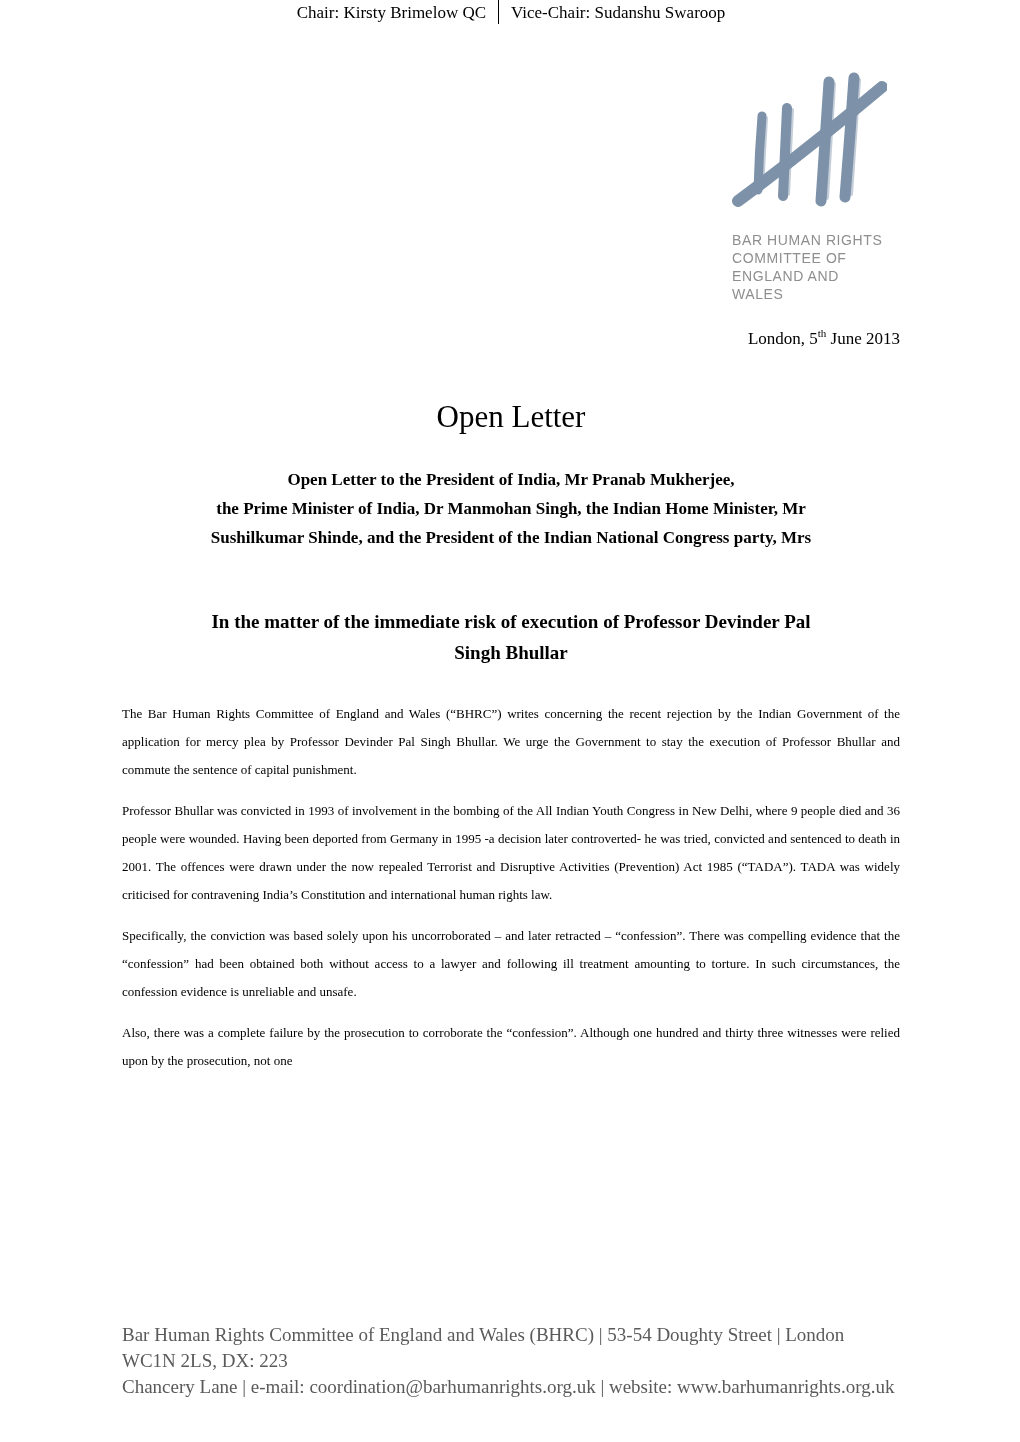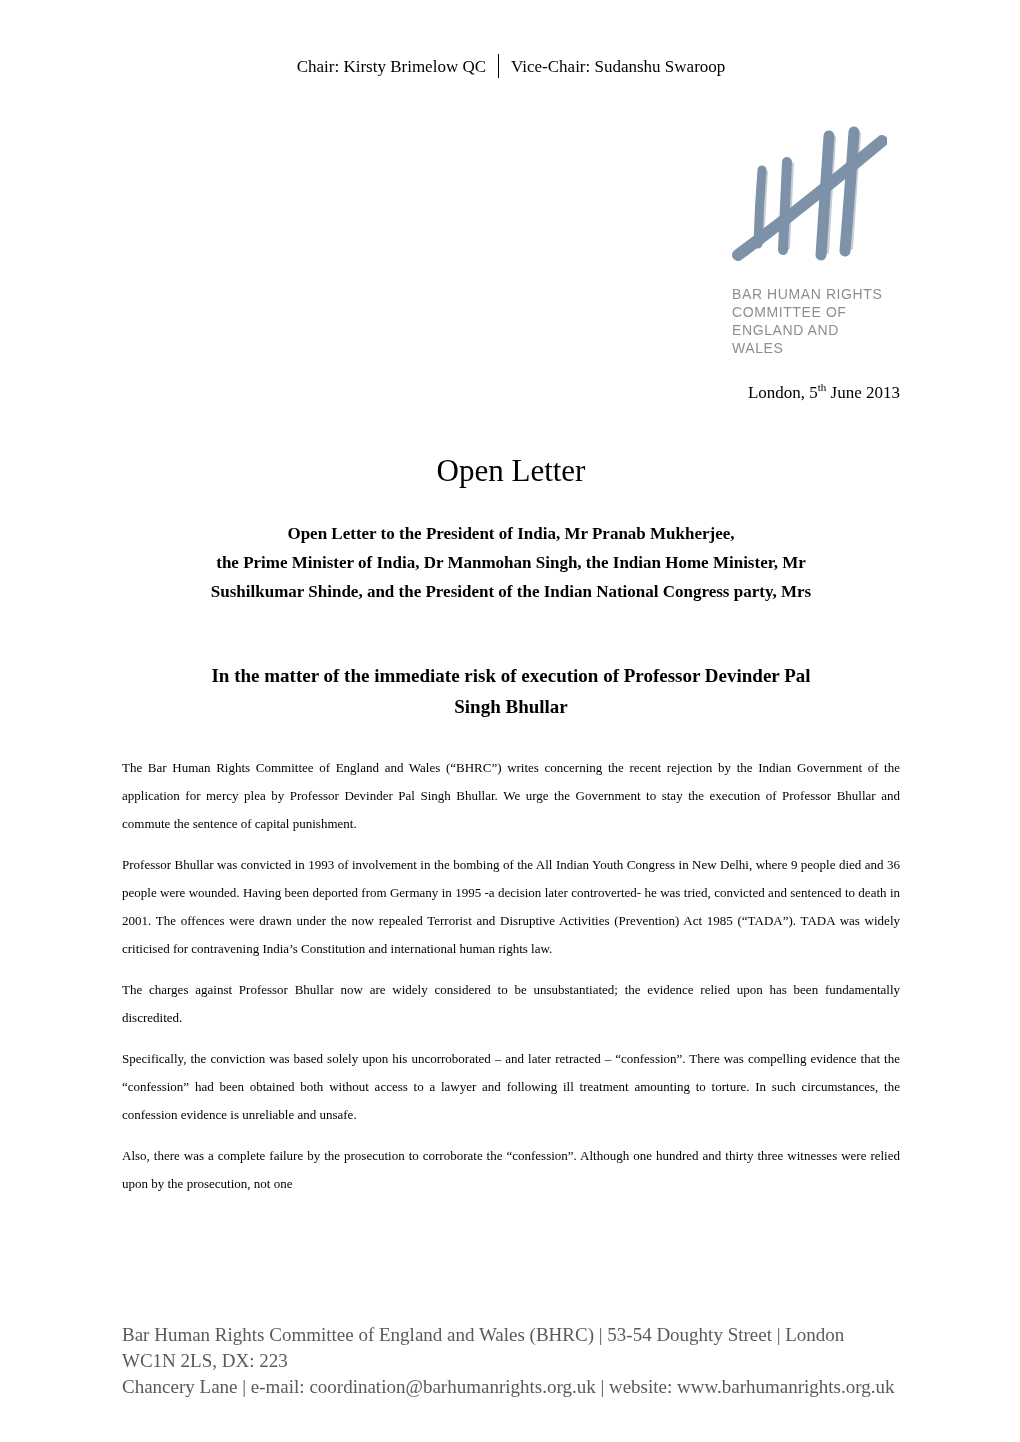--- a/index.html
+++ b/index.html
@@ -10,21 +10,20 @@
     height: 1442px;
     margin: 0 auto;
     background: #ffffff;
     font-family: "Liberation Serif", serif;
     color: #000000;
     overflow: hidden;
   }
   .content { padding: 0 120px 0 122px; }
 
   .letterhead {
-    padding-top: 54px;
     text-align: center;
     font-size: 17px;
   }
   .vbar {
     display: inline-block;
     width: 1px;
     height: 24px;
     background: #000;
     margin: 0 12px;
     vertical-align: -6px;
@@ -146,21 +145,20 @@
     </div>
 
     <div class="subject">
       <div>In the matter of the immediate risk of execution of Professor Devinder Pal</div>
       <div>Singh Bhullar</div>
     </div>
 
     <div class="body-text">
       <p>The Bar Human Rights Committee of England and Wales (“BHRC”) writes concerning the recent rejection by the Indian Government of the application for mercy plea by Professor Devinder Pal Singh Bhullar. We urge the Government to stay the execution of Professor Bhullar and commute the sentence of capital punishment.</p>
       <p>Professor Bhullar was convicted in 1993 of involvement in the bombing of the All Indian Youth Congress in New Delhi, where 9 people died and 36 people were wounded. Having been deported from Germany in 1995 -a decision later controverted- he was tried, convicted and sentenced to death in 2001. The offences were drawn under the now repealed Terrorist and Disruptive Activities (Prevention) Act 1985 (“TADA”). TADA was widely criticised for contravening India’s Constitution and international human rights law.</p>
-      <p>The charges against Professor Bhullar now are widely considered to be unsubstantiated; the evidence relied upon has been fundamentally discredited.</p>
       <p>Specifically, the conviction was based solely upon his uncorroborated – and later retracted – “confession”. There was compelling evidence that the “confession” had been obtained both without access to a lawyer and following ill treatment amounting to torture. In such circumstances, the confession evidence is unreliable and unsafe.</p>
       <p>Also, there was a complete failure by the prosecution to corroborate the “confession”. Although one hundred and thirty three witnesses were relied upon by the prosecution, not one</p>
     </div>
 
   </div>
 
   <div class="footer">
     <div>Bar Human Rights Committee of England and Wales (BHRC) | 53-54 Doughty Street | London WC1N 2LS, DX: 223</div>
     <div>Chancery Lane | e-mail: coordination@barhumanrights.org.uk | website: www.barhumanrights.org.uk</div>
   </div>

